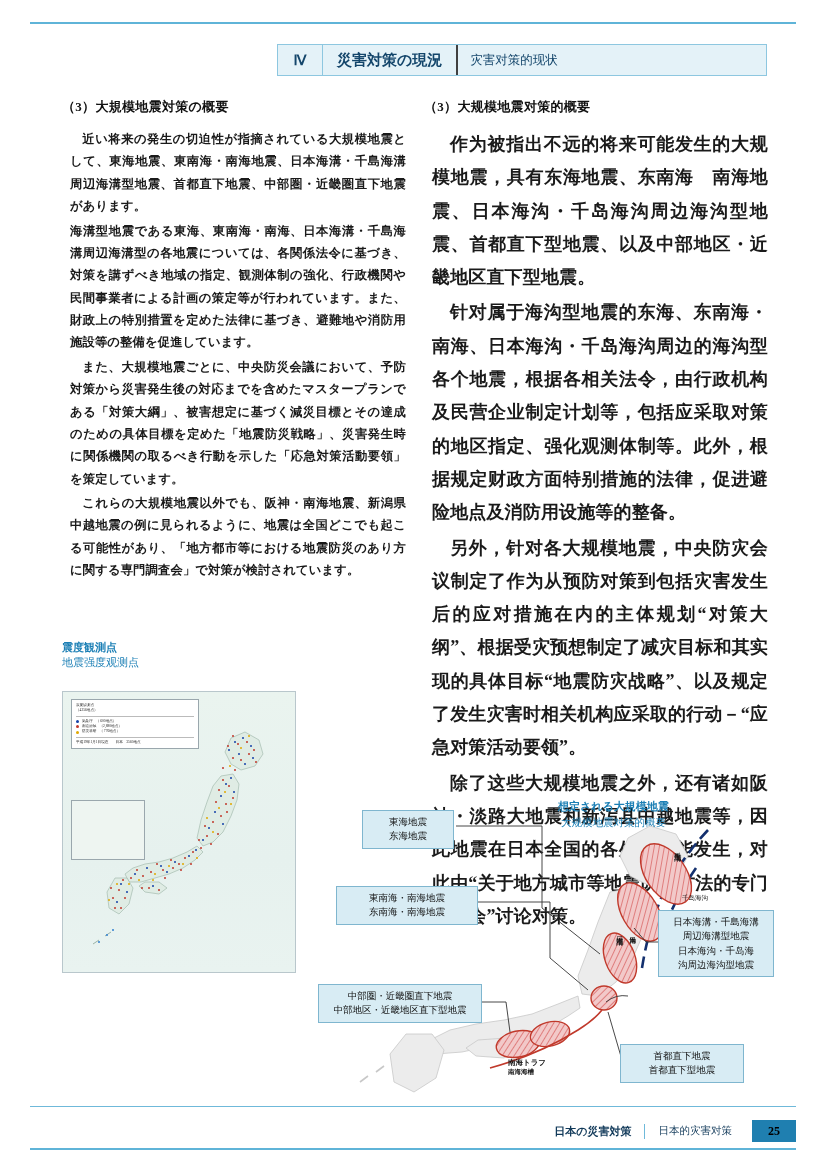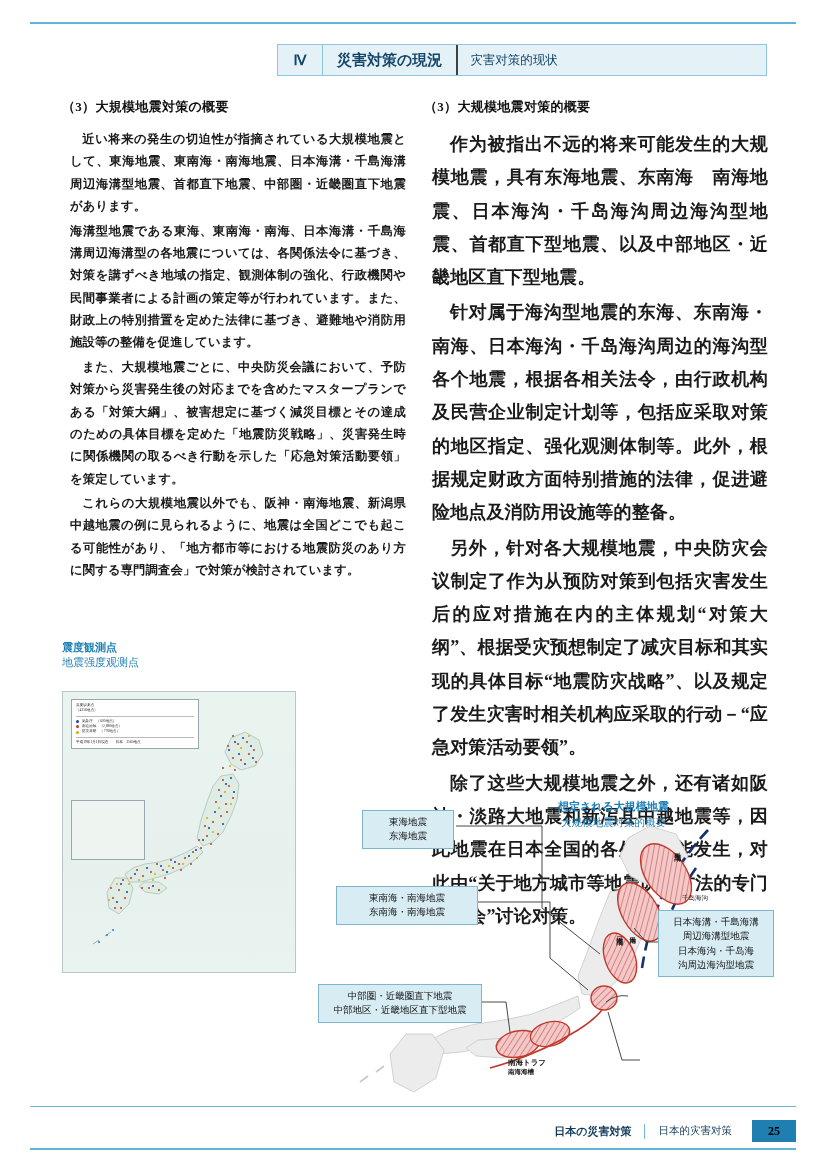--- a/index.html
+++ b/index.html
@@ -529,20 +529,24 @@
     <div class="callout" style="left:26px; top:104px; width:142px;">
       <span class="l2">東南海・南海地震</span>
       <span class="l2">东南海・南海地震</span>
     </div>
 
     <div class="callout" style="left:8px; top:202px; width:164px;">
       <span class="l2">中部圏・近畿圏直下地震</span>
       <span class="l2">中部地区・近畿地区直下型地震</span>
     </div>
 
+    <div class="callout" style="left:310px; top:262px; width:124px;">
+      <span class="l2">首都直下地震</span>
+      <span class="l2">首都直下型地震</span>
+    </div>
 
     <div class="callout" style="left:348px; top:128px; width:116px; white-space:normal;">
       <span class="l2">日本海溝・千島海溝</span>
       <span class="l2">周辺海溝型地震</span>
       <span class="l2">日本海沟・千岛海</span>
       <span class="l2">沟周边海沟型地震</span>
     </div>
 
     <div class="annot vert" style="left:362px; top:64px;">
       <span>千島海溝</span>

